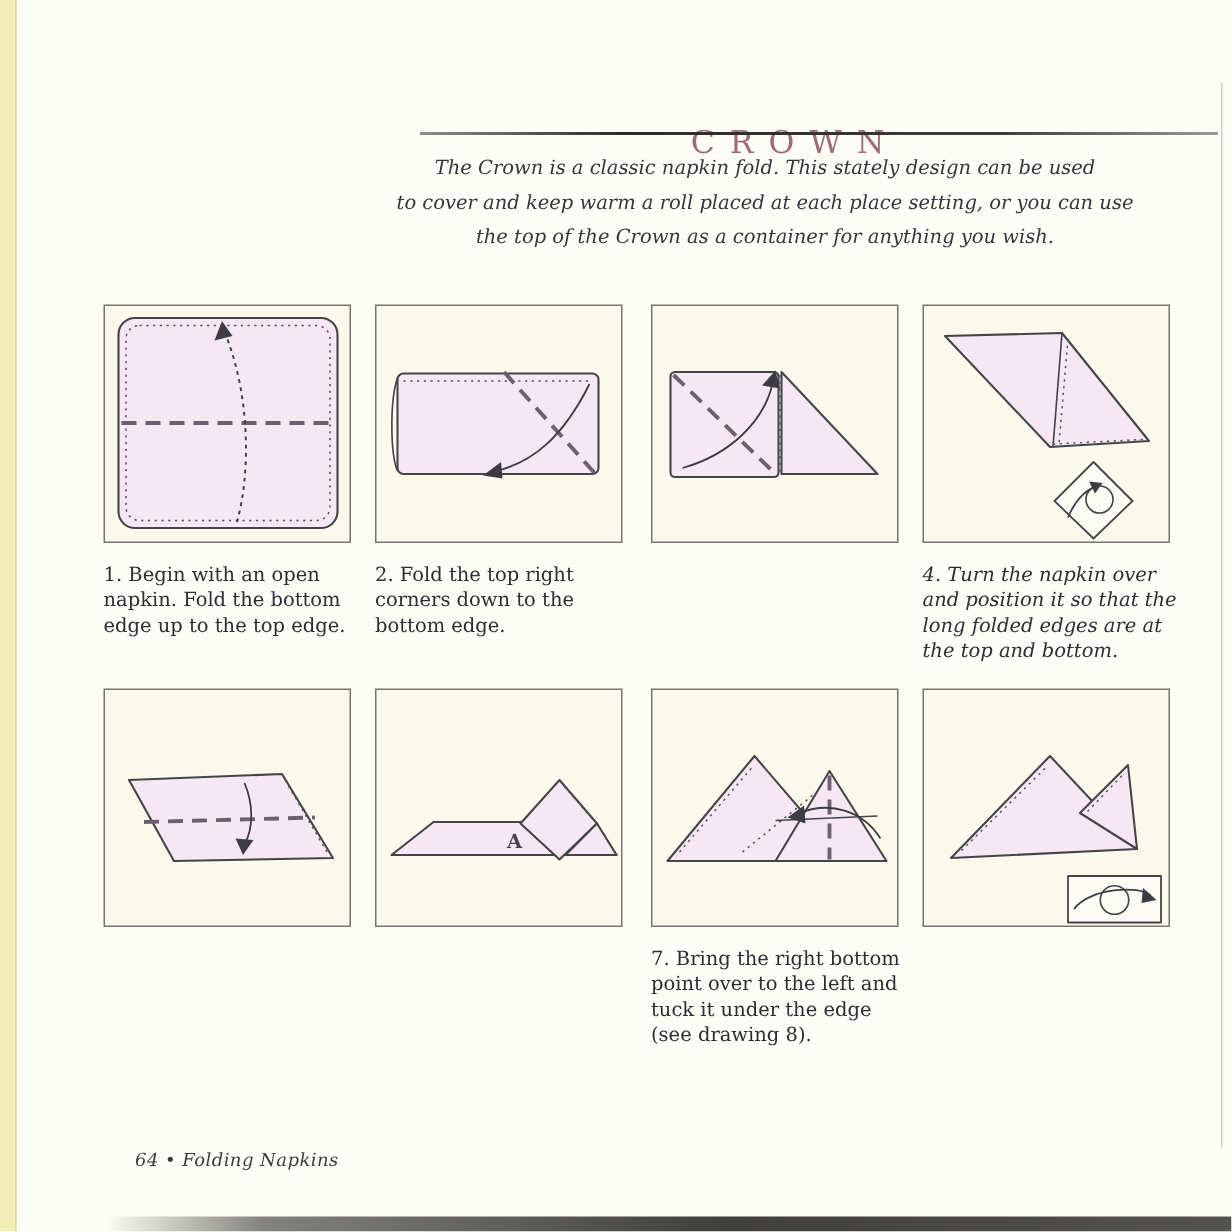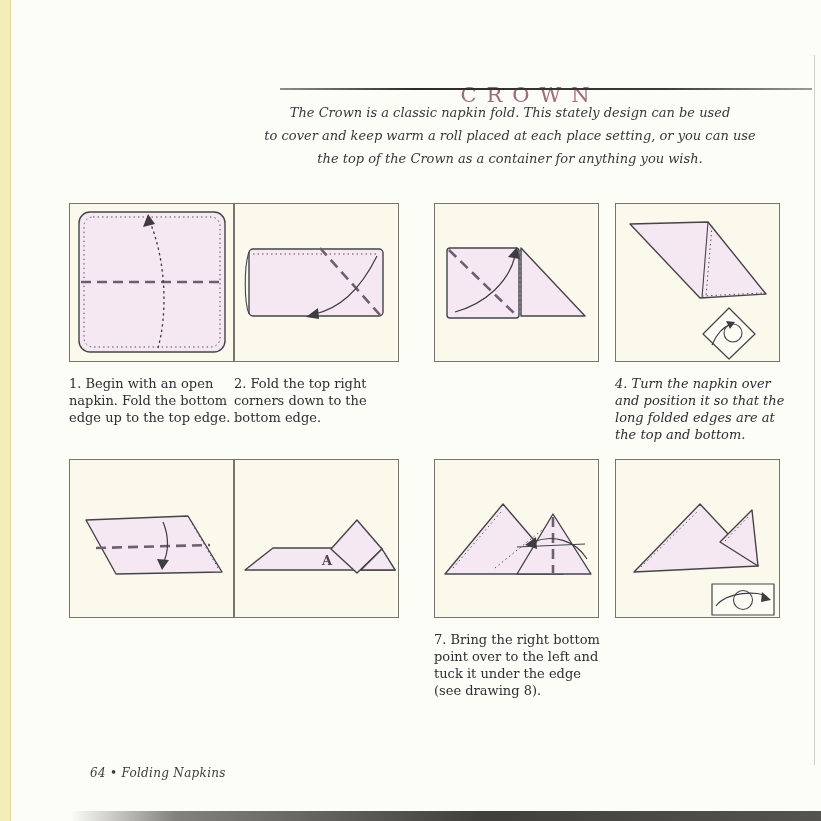--- a/index.html
+++ b/index.html
@@ -33,21 +33,21 @@
   .rule{
     position:absolute;top:88px;left:280px;width:532px;height:2px;
     background:linear-gradient(to right,#8d8d8d,#2b2b2b 25%,#3a3a3a 72%,#9a9a9a);
   }
   .intro{
     position:absolute;top:101px;left:250px;width:520px;
     text-align:center;font-style:italic;font-size:13px;
     line-height:23px;color:#37363c;
   }
   .cell{position:absolute;width:178px;}
-  .c1{left:69px;}  .c2{left:234px;} .c3{left:434px;} .c4{left:615px;font-style:italic;}
+  .c1{left:69px;}  .c2{left:250px;} .c3{left:434px;} .c4{left:615px;font-style:italic;}
   .r1{top:203px;}  .r2{top:459px;}
   .figure-box{
     width:165px;height:159px;box-sizing:border-box;
     border:1px solid #76746c;background:#fbf9ec;
   }
   .figure-box svg{display:block;}
   .caption{
     margin-top:13px;width:174px;font-size:13px;line-height:17px;
     color:#2e2d33;
   }

